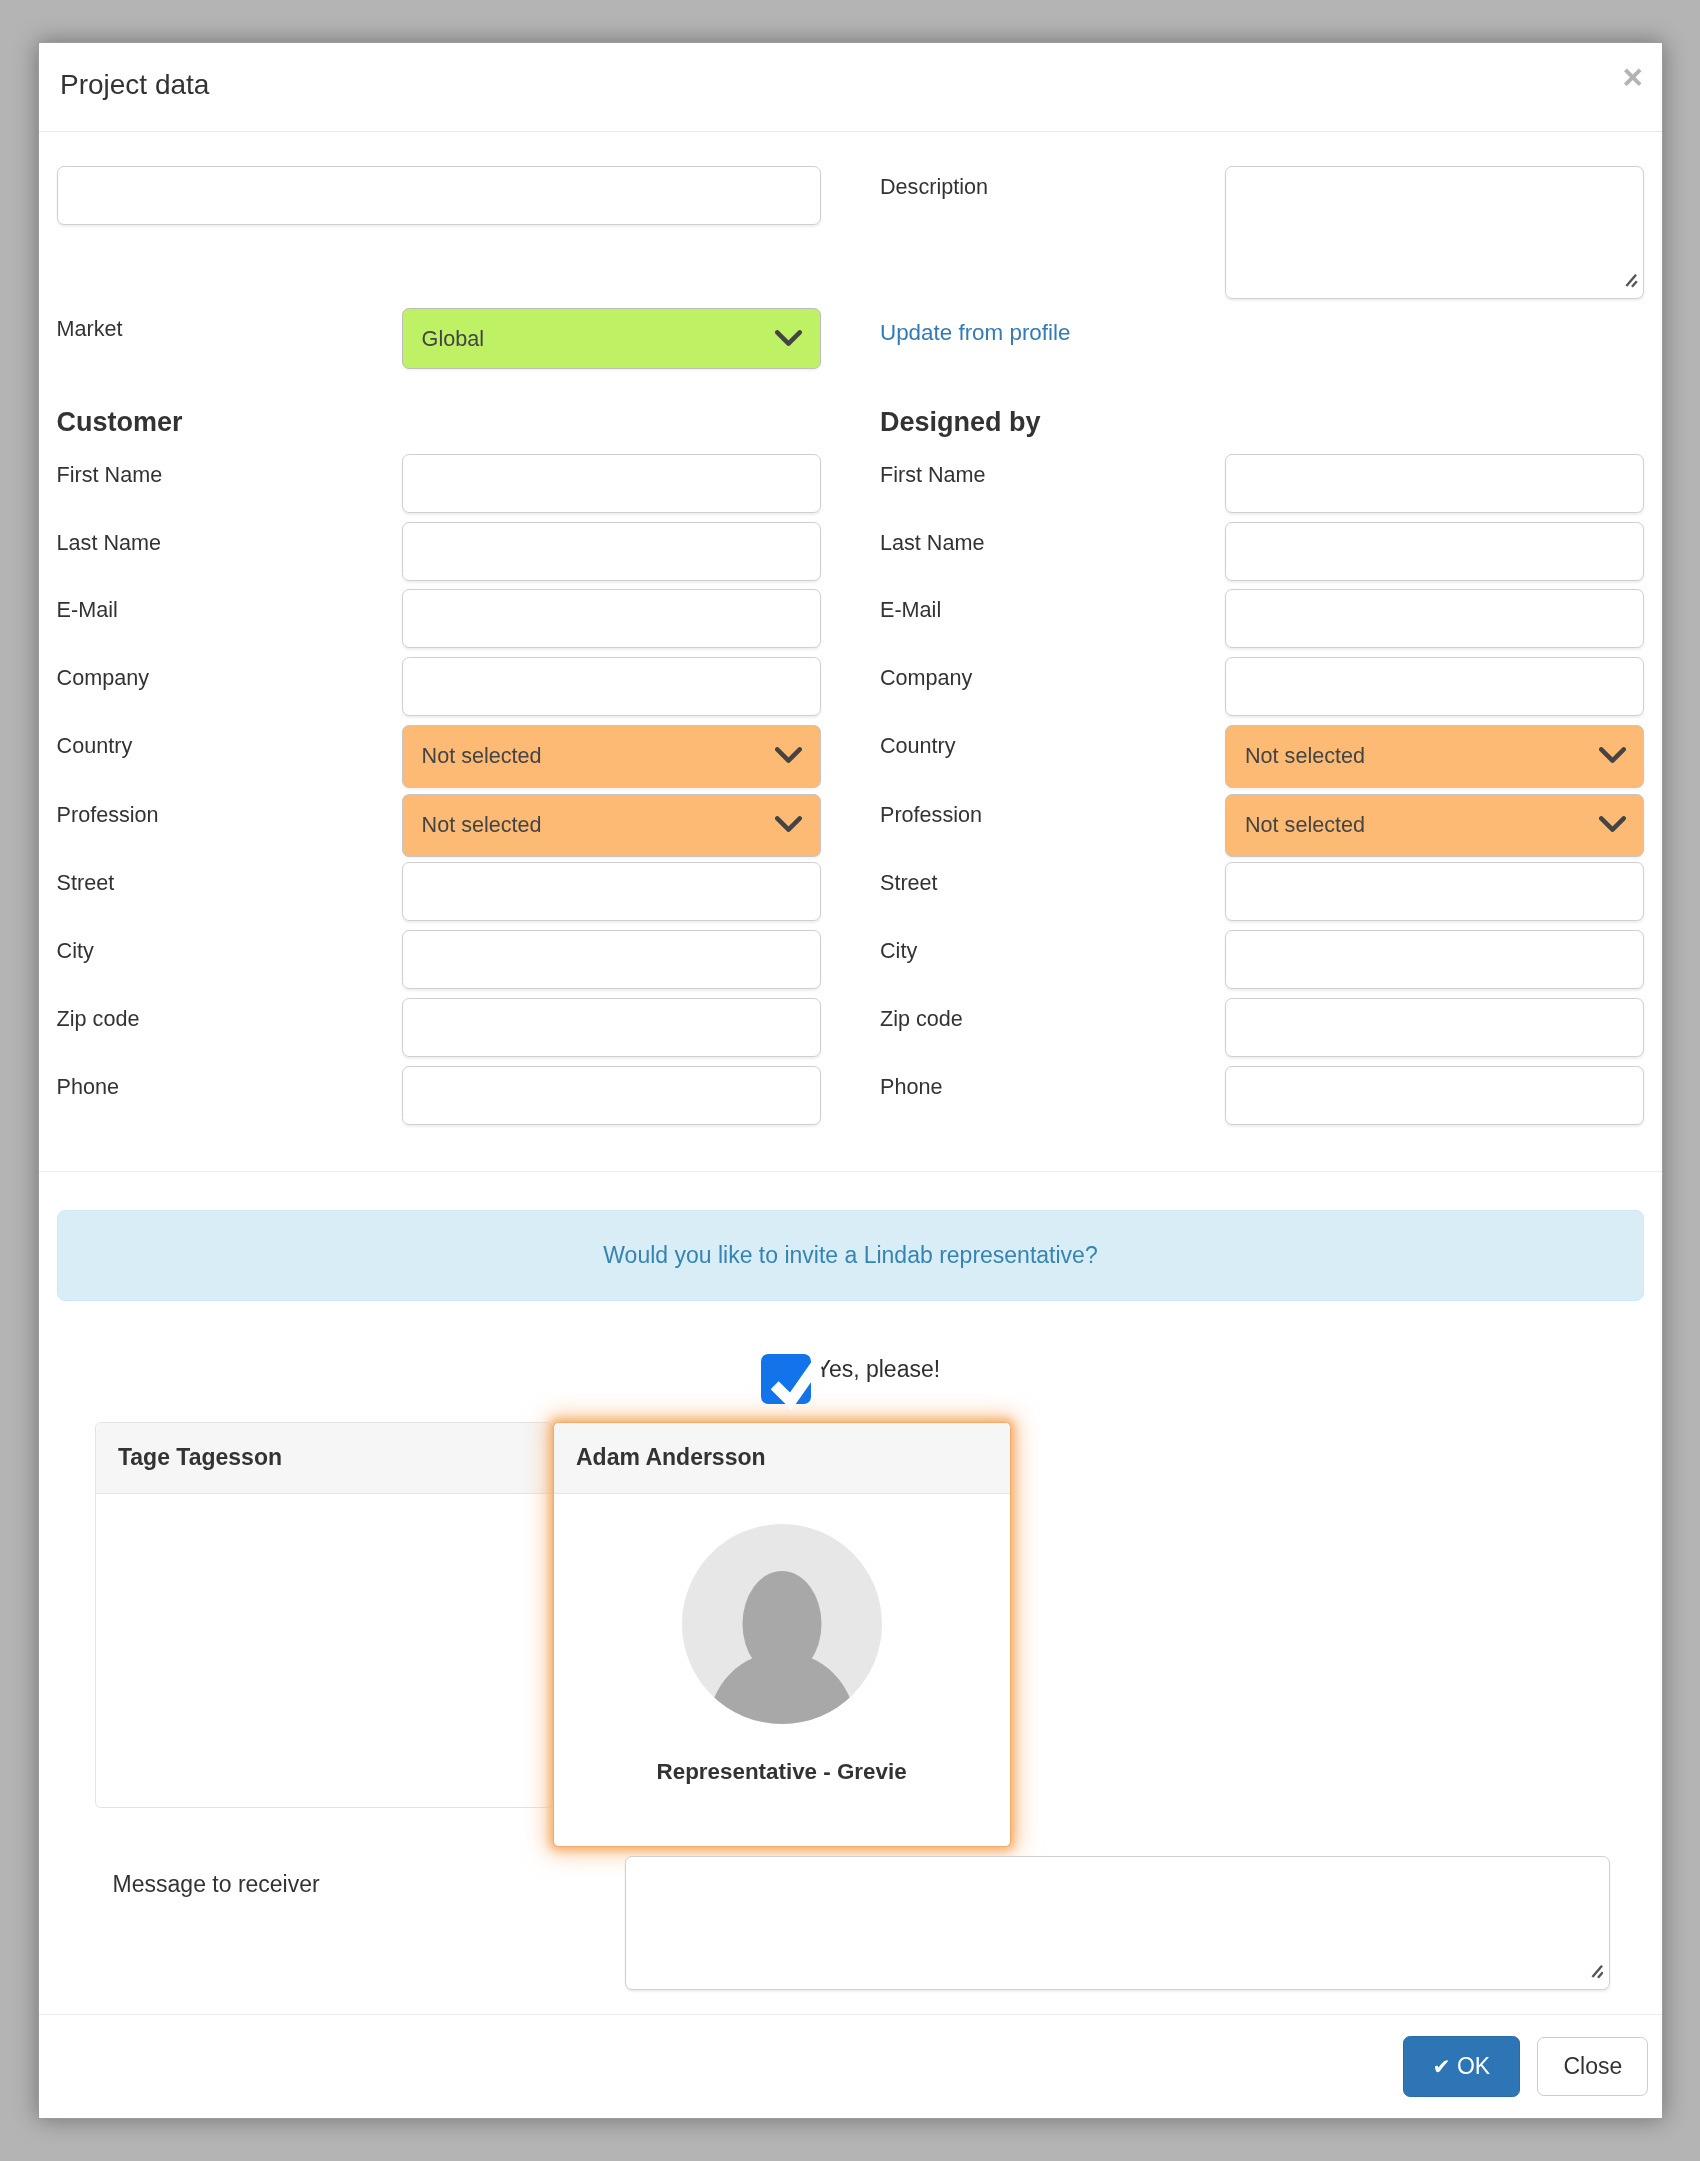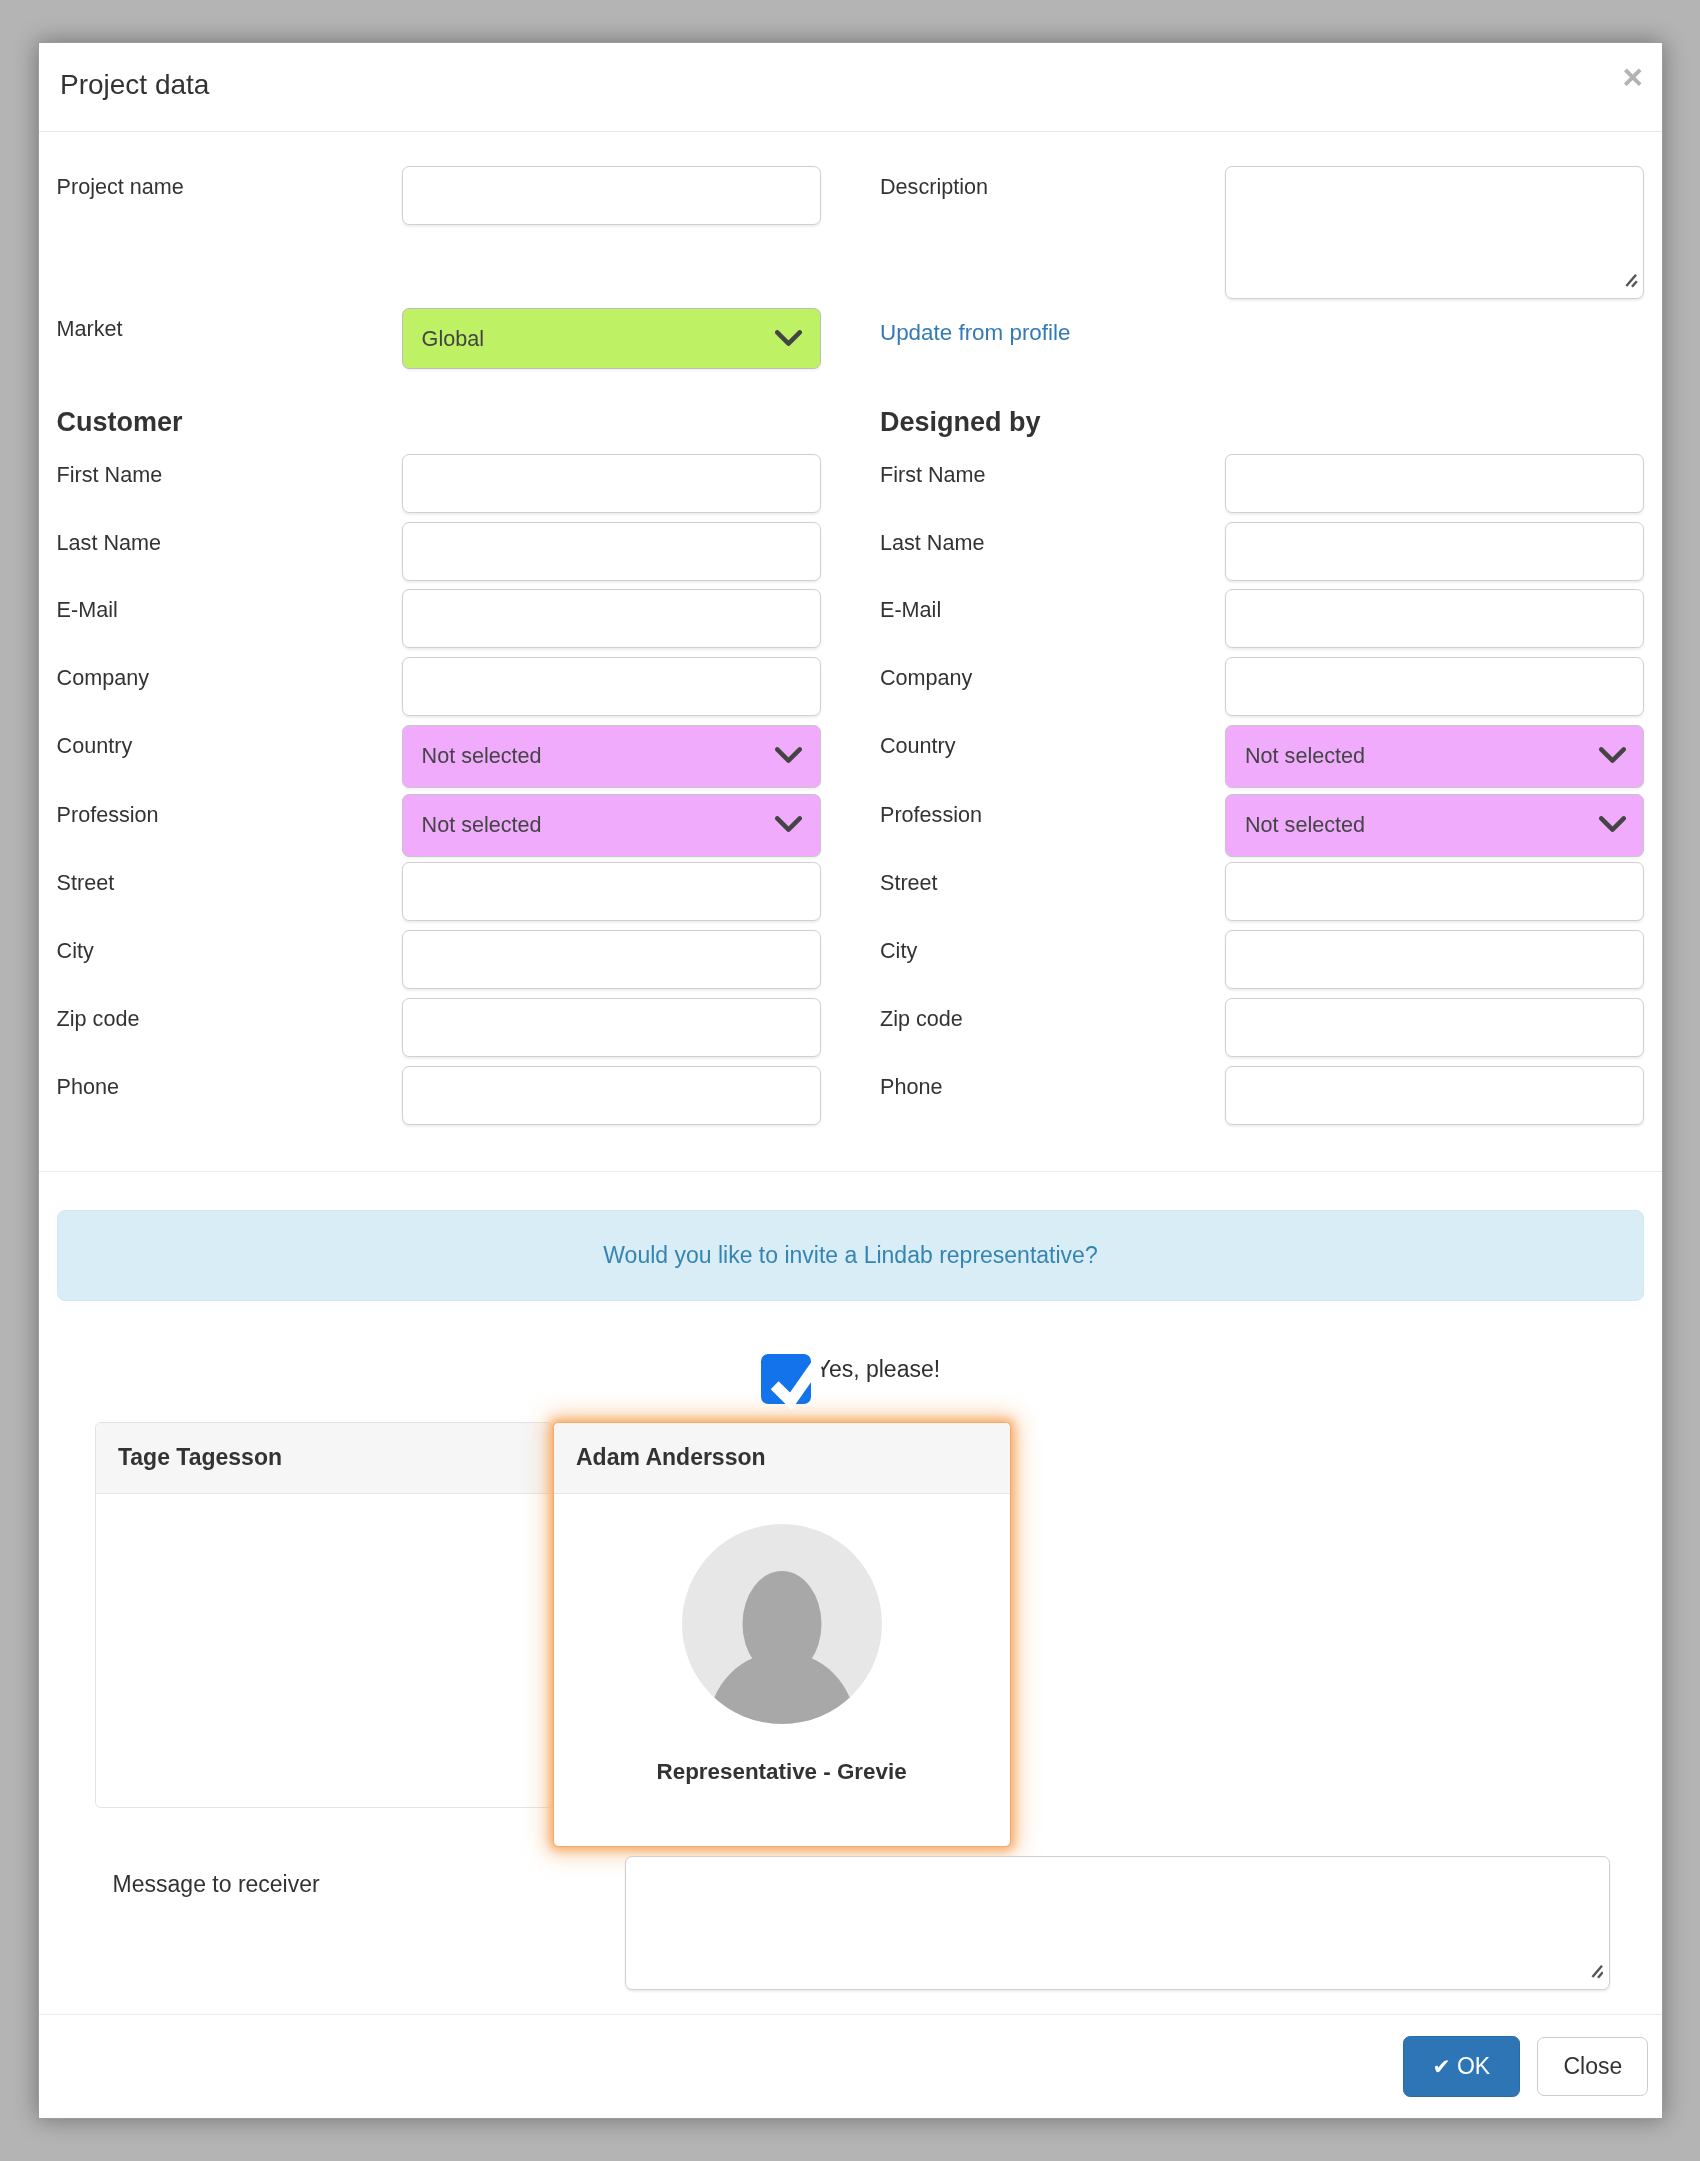--- a/index.html
+++ b/index.html
@@ -19,21 +19,21 @@
   .frow.sel{margin-bottom:5.6px;}
   .flabel{flex:none;width:345px;font-size:21.6px;color:#333;padding-top:8px;box-sizing:border-box;}
   .tinput{flex:1;min-width:0;height:59px;border:1.6px solid #cfcfcf;border-radius:7.2px;
     box-shadow:0 1.6px 2.4px rgba(0,0,0,.07);font-size:21.6px;color:#333;padding:0 16px;background:#fff;
     box-sizing:border-box;outline:none;font-family:"Liberation Sans",sans-serif;}
   .ta-wrap{flex:1;min-width:0;position:relative;display:flex;}
   .tarea{flex:1;min-width:0;height:133px;border:1.6px solid #cfcfcf;border-radius:7.2px;
     box-shadow:0 1.6px 2.4px rgba(0,0,0,.07);font-size:21.6px;color:#333;padding:9.6px 16px;background:#fff;
     box-sizing:border-box;outline:none;resize:none;font-family:"Liberation Sans",sans-serif;}
   .resize-handle{position:absolute;right:6.4px;bottom:8px;pointer-events:none;}
-  .selectbox{flex:1;min-width:0;height:63px;border:1.6px solid #c6c6c6;border-radius:7.2px;background:#f0abfc;
+  .selectbox{flex:1;min-width:0;height:63px;border:1.6px solid #c6c6c6;border-radius:7.2px;background:#fdba74;
     display:flex;align-items:center;padding:0 19px;font-size:21.6px;color:#444;position:relative;
     box-sizing:border-box;box-shadow:0 1.6px 2.4px rgba(0,0,0,.05);cursor:pointer;}
   .selectbox.gray{background:#bef264;border-color:#bcbcbc;height:61px;}
   .chev{position:absolute;right:17.6px;top:50%;transform:translateY(-50%);}
   .mt-market{margin-top:83px;}
   .link-row{margin-top:21px;}
   .link{font-size:22.4px;color:#337ab7;text-decoration:none;cursor:pointer;}
   .sec-h{font-size:27px;color:#333;margin:29px 0 16px 0;font-weight:bold;}
   .divider{border:none;border-top:1.6px solid #ececec;margin:38px -17.6px 0 -17.6px;}
   .banner{margin-top:38px;height:91px;background:#d9edf7;border:1.6px solid #cfe9f4;border-radius:8px;
@@ -81,21 +81,20 @@
     <div class="modal-header">
       <div class="modal-title">Project data</div>
       <div class="close-x">×</div>
     </div>
 
     <div class="modal-body">
 
       <div class="cols">
         <div class="col">
           <div class="frow">
-            <div class="flabel">Project name</div>
             <input class="tinput" type="text" style="">
           </div>
           <div class="frow mt-market">
             <div class="flabel">Market</div>
             <div class="selectbox gray">
               <span>Global</span>
               <span class="chev">
                 <svg width="27" height="16" viewBox="0 0 24 14">
                     <path d="M2 2 L12 12 L22 2" stroke="#444" stroke-width="4" fill="none" stroke-linecap="round" stroke-linejoin="round"></path>
                   </svg>

